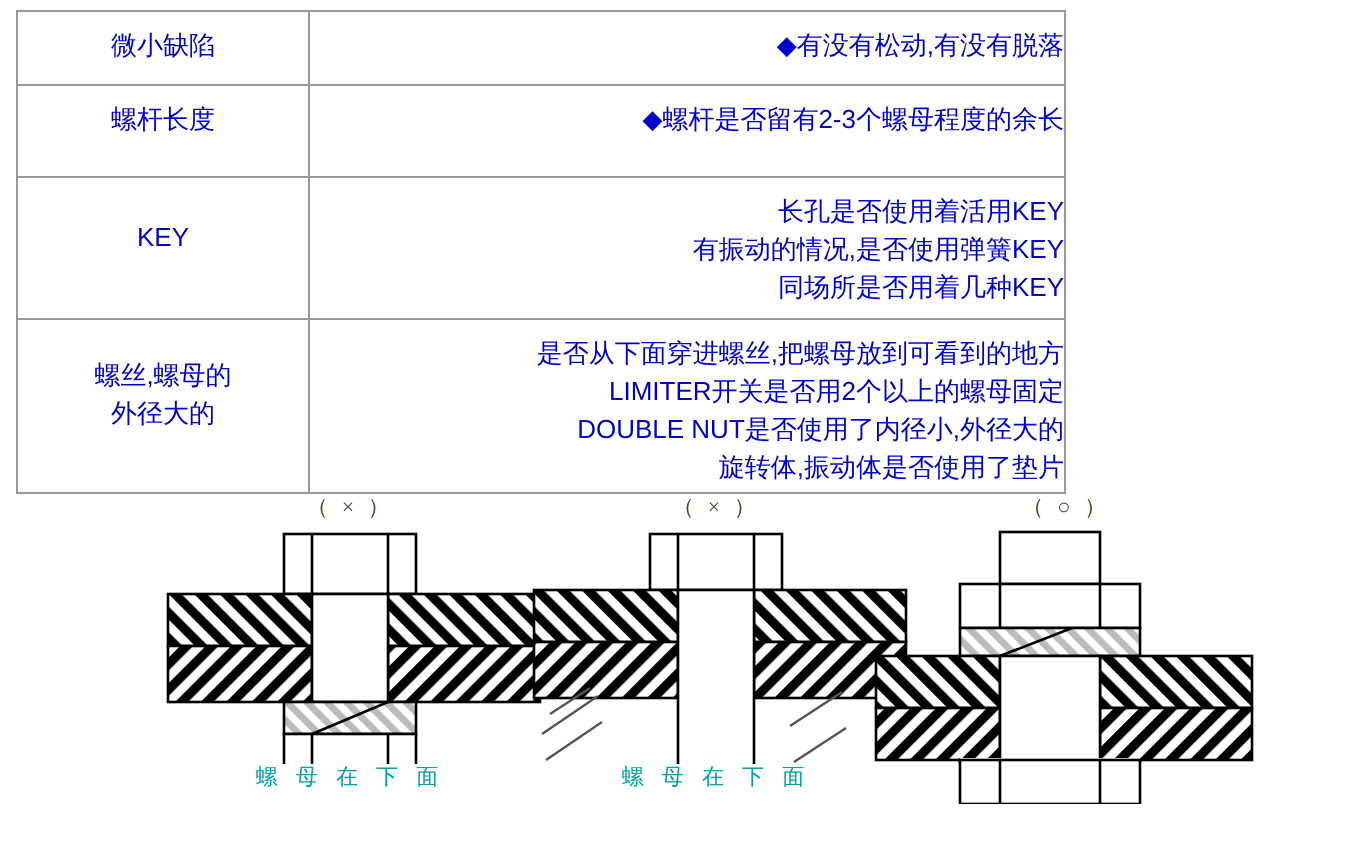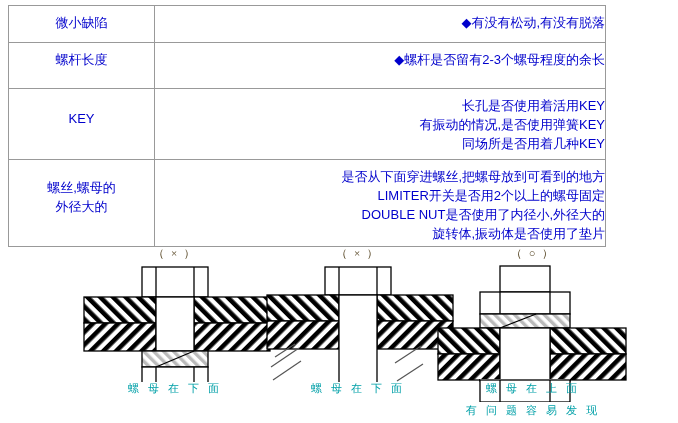--- a/index.html
+++ b/index.html
@@ -13,21 +13,21 @@
     position: relative;
     overflow: hidden;
     font-family: "Liberation Sans", "DejaVu Sans", sans-serif;
   }
 
   
   #checklist-table {
     position: absolute;
     left: 8px;
     top: 5px;
-    width: 598px;
+    width: 525px;
     border-collapse: collapse;
     table-layout: fixed;
   }
   #checklist-table td {
     border: 1px solid #999999;
     color: #0000CC;
     font-size: 13px;
     line-height: 19px;
     vertical-align: top;
     padding: 0;
@@ -249,17 +249,15 @@
       </g>
     </svg>
 
     <svg class="fig-svg" style="top:18px;" width="226" height="140" viewBox="0 0 226 140">
       <g stroke="#000000" stroke-width="1.3" fill="#ffffff">
         <rect x="60" y="118" width="90" height="22"></rect>
         <line x1="80" y1="118" x2="80" y2="140"></line>
         <line x1="130" y1="118" x2="130" y2="140"></line>
       </g>
     </svg>
-    <div class="caption caption-1">螺 母 在 上 面</div>
-    <div class="caption caption-2">有 问 题 容 易 发 现</div>
   </div>
 
 </div>
 
 </body></html>

